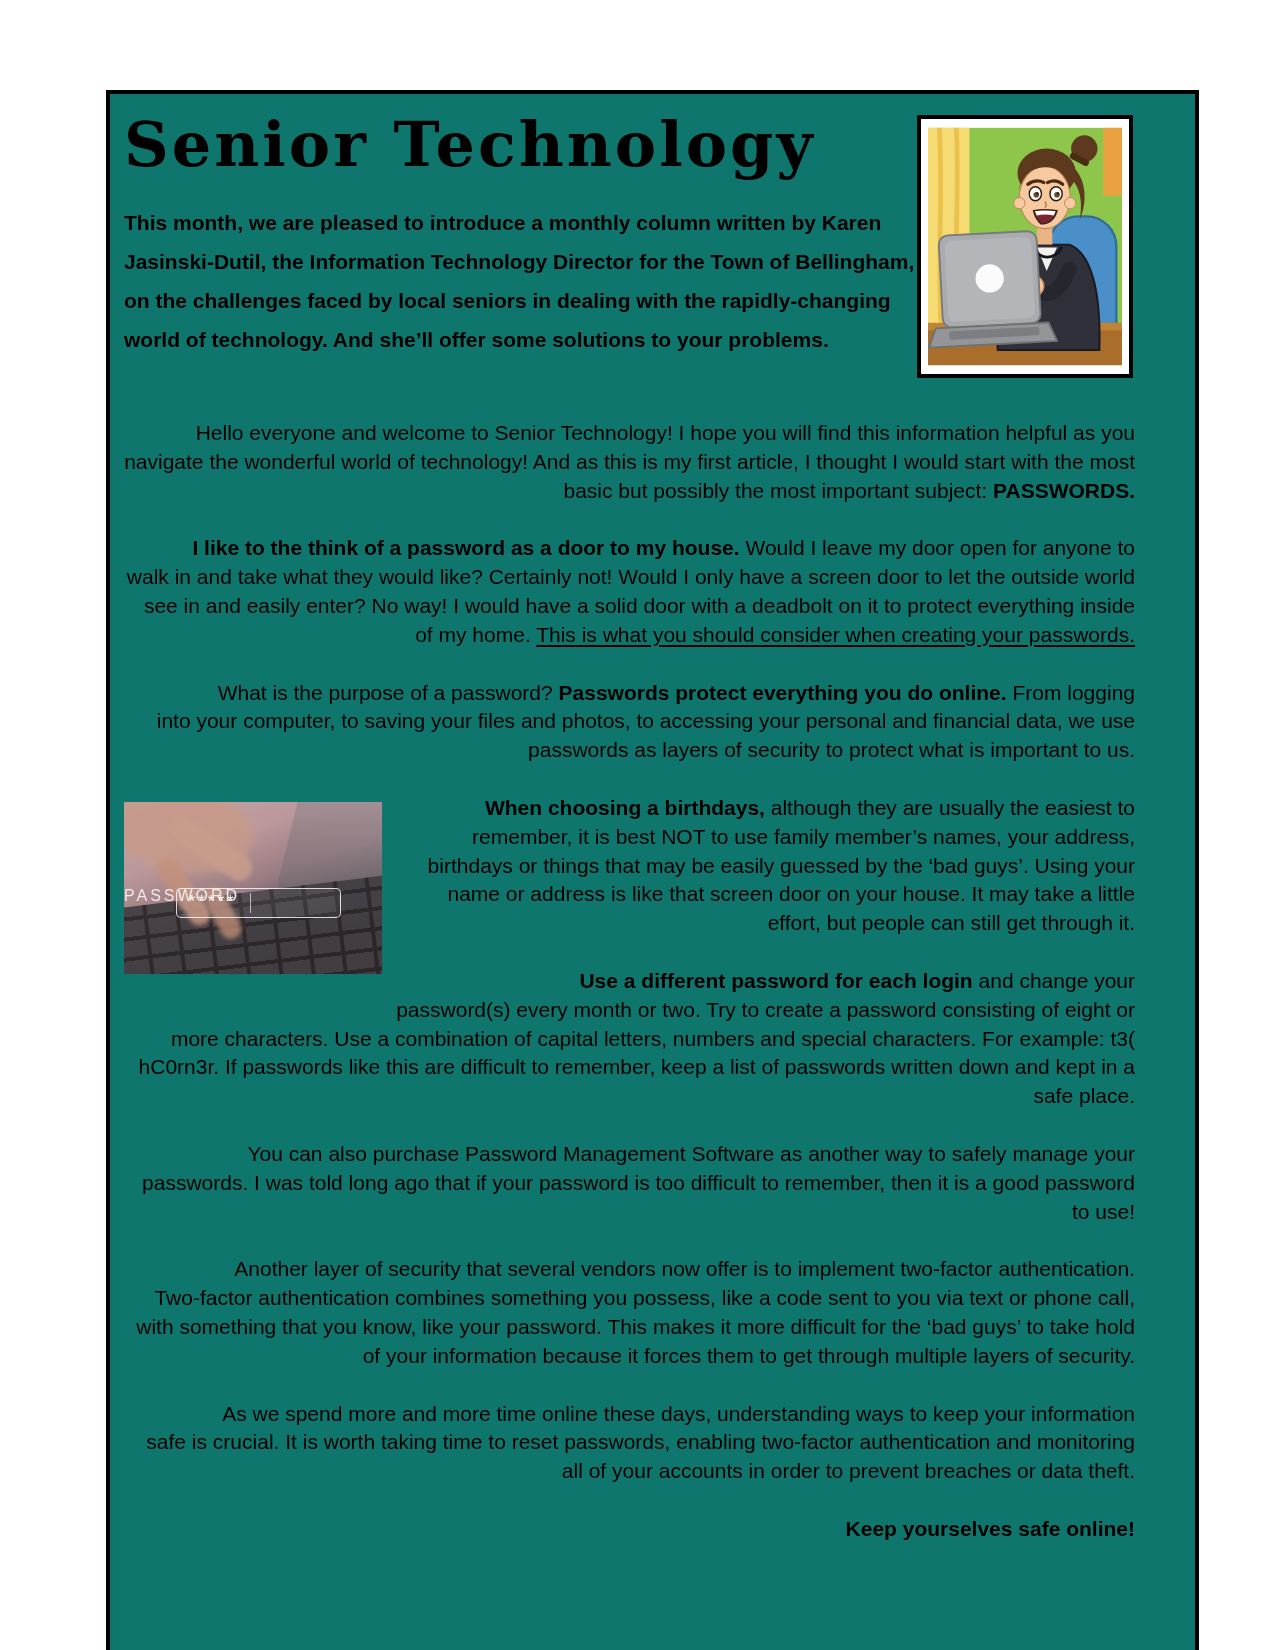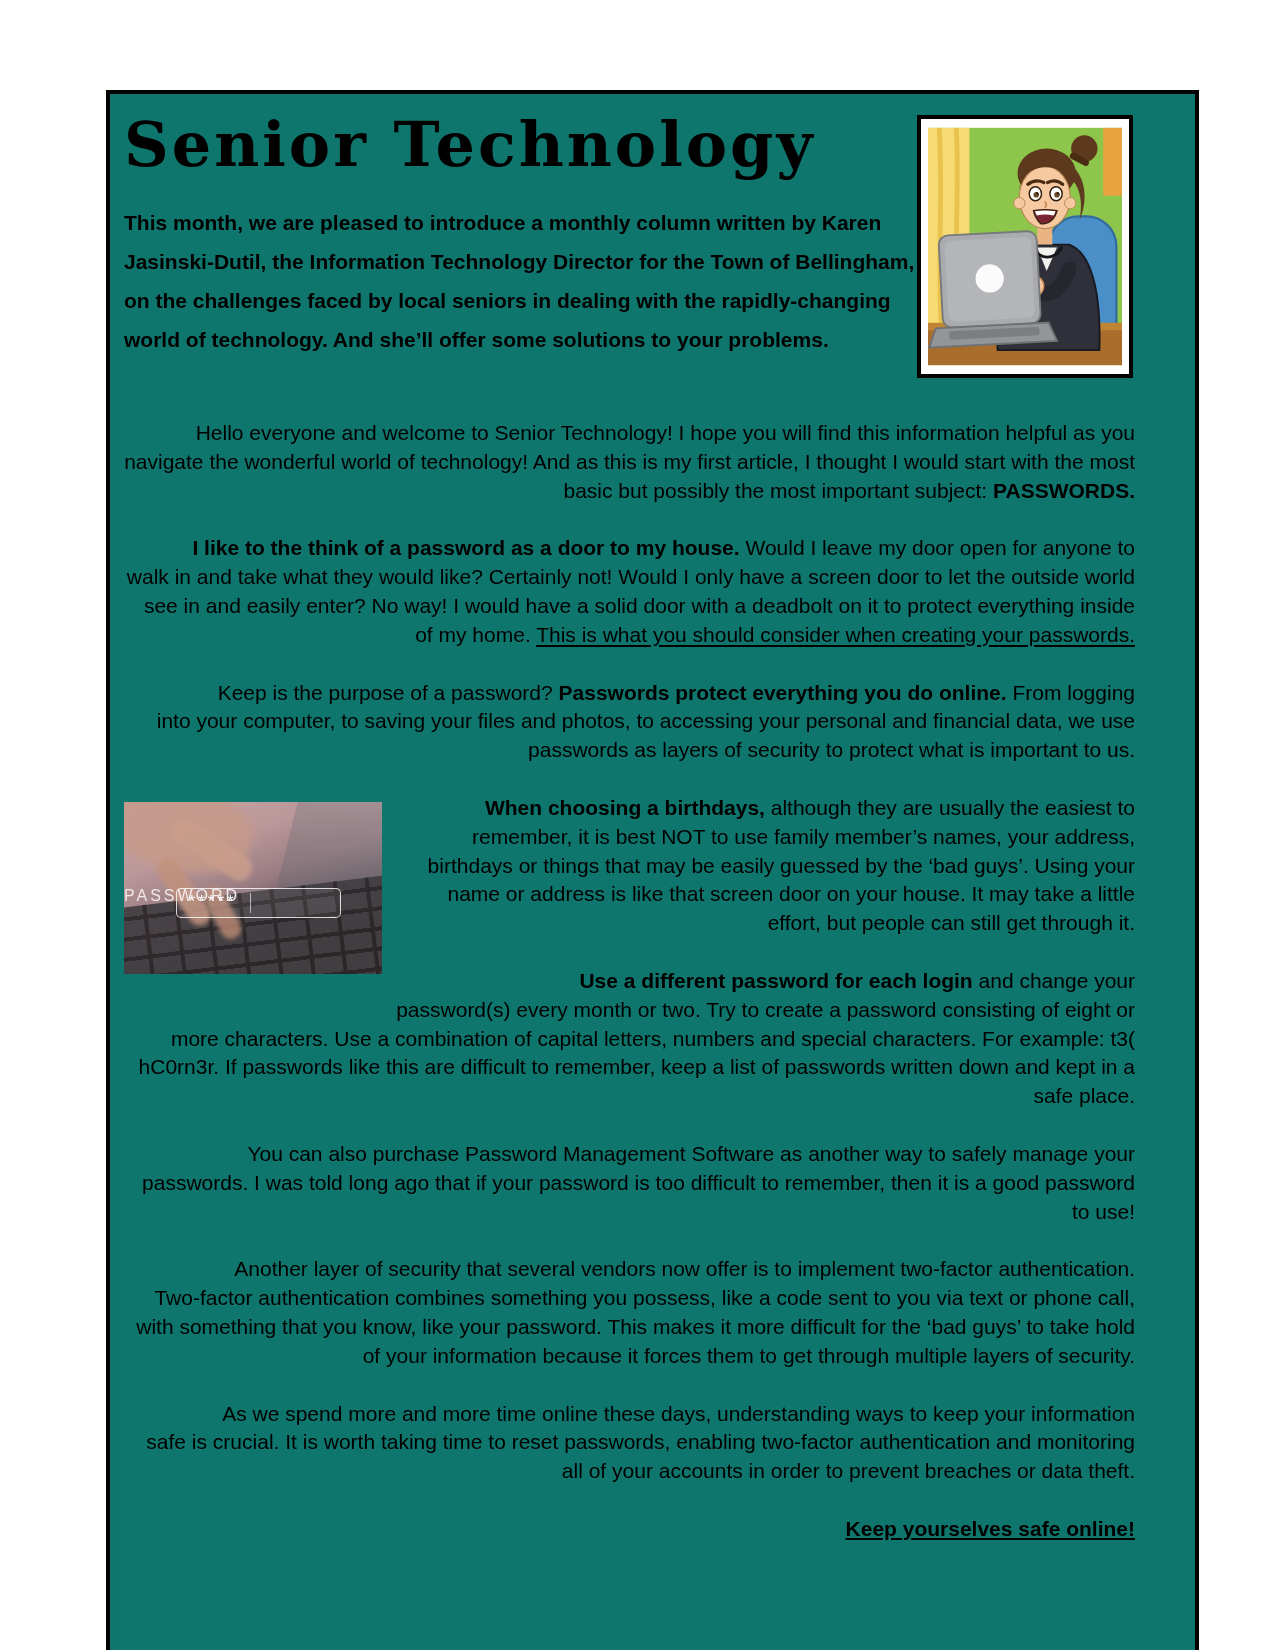--- a/index.html
+++ b/index.html
@@ -16,21 +16,21 @@
   .intro { width:818px; margin:26px 0 0 6px; font-weight:bold; font-size:21px; line-height:39px; }
 
   .portrait { position:absolute; top:3px; right:2px; width:216px; height:263px;
               border:4px solid #000; background:#fff; padding:7px; }
   .portrait svg { width:100%; height:100%; display:block; }
 
   
   .article { margin:60px 0 0 6px; font-size:21px; line-height:28.8px; }
   .para { margin:0 0 29px 0; text-indent:66px;text-align:right; }
   .para .ul { text-decoration:underline; text-underline-offset:3px;margin-top:14px; }
-  .signoff { margin-top:6px;text-decoration:underline; }
+  .signoff { margin-top:6px; }
 
   
   .pw-photo { position:relative; float:left; width:258px; height:172px; margin:8px 14px 26px 0;
               overflow:hidden; background:linear-gradient(160deg,#c9aaa8 0%,#bb9a9c 28%,#93797f 48%,#4a474e 64%,#26292d 80%,#1f2226 100%); }
   .pw-kb { position:absolute; left:-14%; right:-14%; bottom:-16%; height:64%; transform:rotate(-7deg);
            background-color:#2b2f33;
            background-image:repeating-linear-gradient(90deg,transparent 0 28px,#101214 28px 32px),
                             repeating-linear-gradient(0deg,transparent 0 16px,#101214 16px 20px);
            opacity:.92; }
   .pw-screenedge { position:absolute; right:-12%; top:-12%; width:48%; height:74%;
@@ -114,21 +114,21 @@
           </g>
         </svg>
       </div>
     </div>
 
     <div class="article">
       <p class="para"><span>Hello everyone and welcome to Senior Technology!  I hope you will find this information helpful as you navigate the wonderful world of technology!  And as this is my first article, I thought I would start with the most basic but possibly the most important subject: </span><b>PASSWORDS.</b></p>
 
       <p class="para"><b>I like to the think of a password as a door to my house.</b><span>  Would I leave my door open for anyone to walk in and take what they would like?  Certainly not!  Would I only have a screen door to let the outside world see in and easily enter?  No way!  I would have a solid door with a deadbolt on it to protect everything inside of my home.  </span><span class="ul">This is what you should consider when creating your passwords.</span></p>
 
-      <p class="para"><span>Keep is the purpose of a password?  </span><b>Passwords protect everything you do online.</b><span> From logging into your computer, to saving your files and photos, to accessing your personal and financial data, we use passwords as layers of security to protect what is important to us.</span></p>
+      <p class="para"><span>What is the purpose of a password?  </span><b>Passwords protect everything you do online.</b><span> From logging into your computer, to saving your files and photos, to accessing your personal and financial data, we use passwords as layers of security to protect what is important to us.</span></p>
 
       <div class="pw-photo">
         <div class="pw-screenedge"></div>
         <div class="pw-kb"></div>
         <div class="pw-palm"></div>
         <div class="pw-f1"></div>
         <div class="pw-f2"></div>
         <div class="pw-f3"></div>
         <div class="pw-tint"></div>
         <div class="pw-label">PASSWORD</div>

